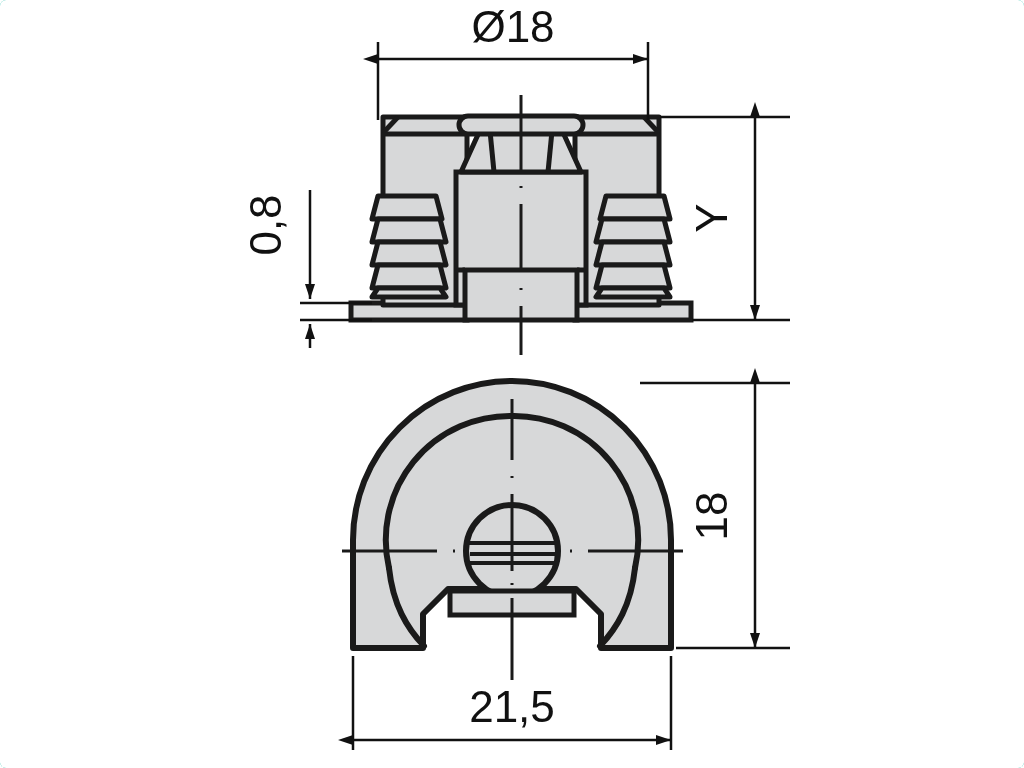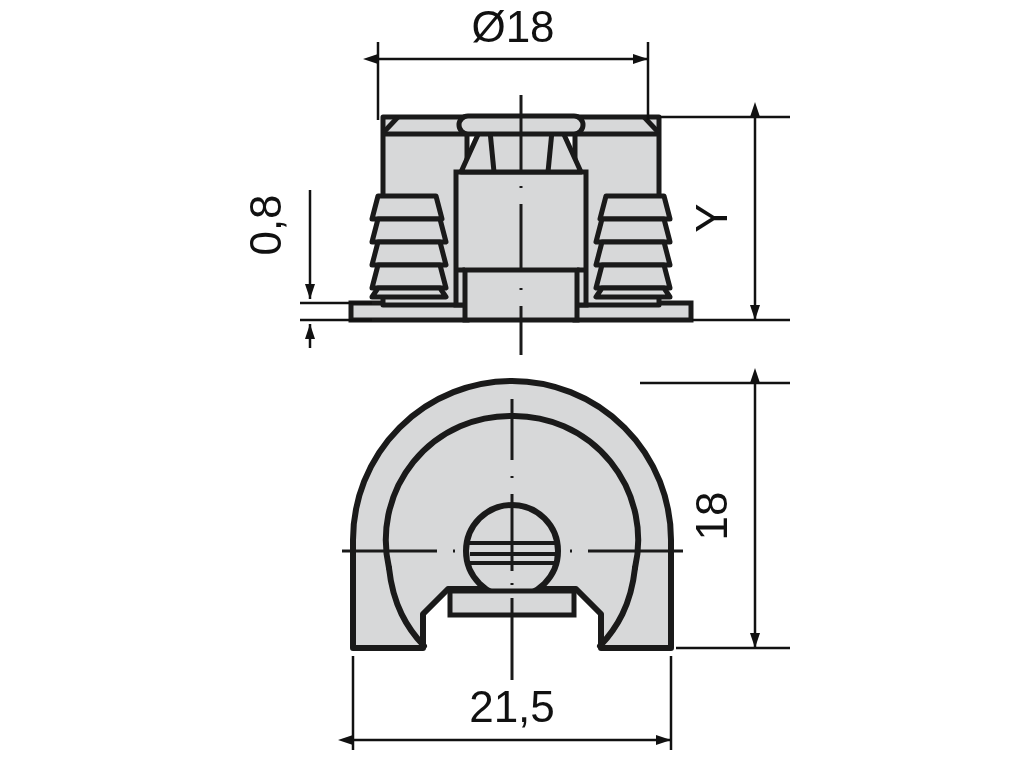--- a/index.html
+++ b/index.html
@@ -9,20 +9,21 @@
   }
   body {
     font-family: "Liberation Sans", sans-serif;
   }
   #sheet {
     position: relative;
     width: 1024px;
     height: 768px;
     background: #14b8a6;
     overflow: hidden;
+    border-radius: 6px;
   }
   #drawing {
     position: absolute;
     left: 0;
     top: 0;
     width: 1024px;
     height: 768px;
   }
   .dim-text {
     font-family: "Liberation Sans", sans-serif;

